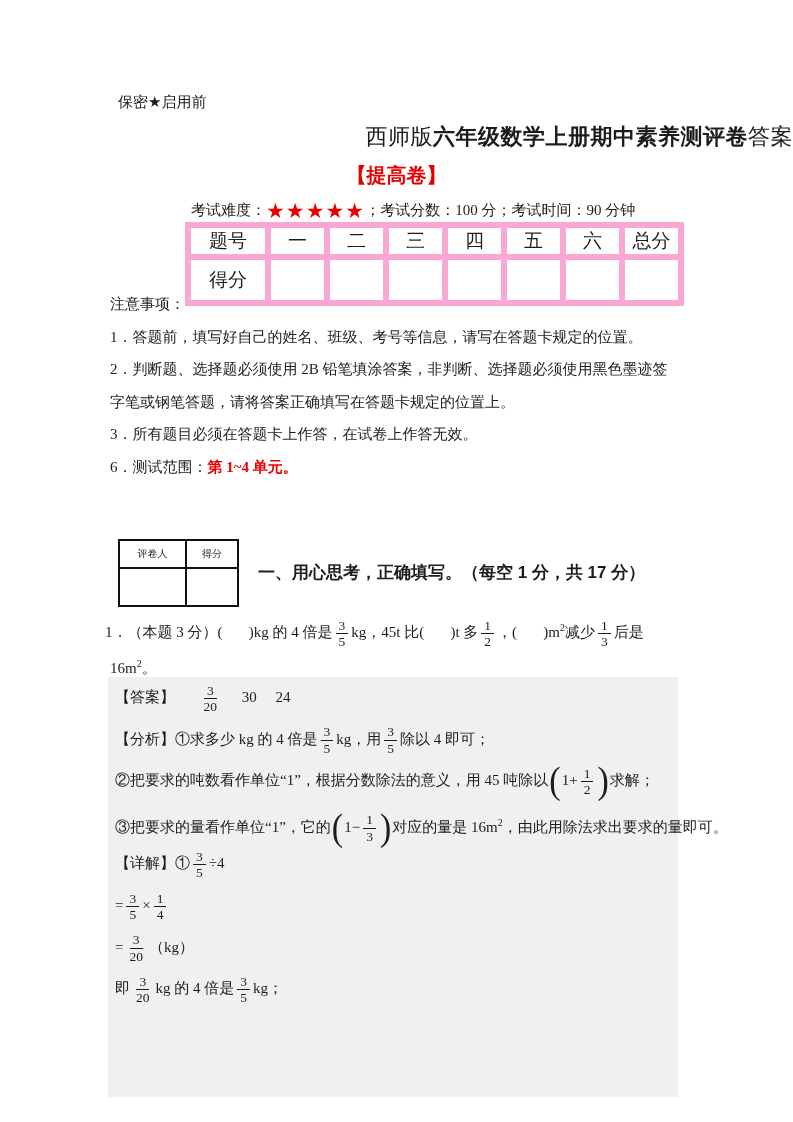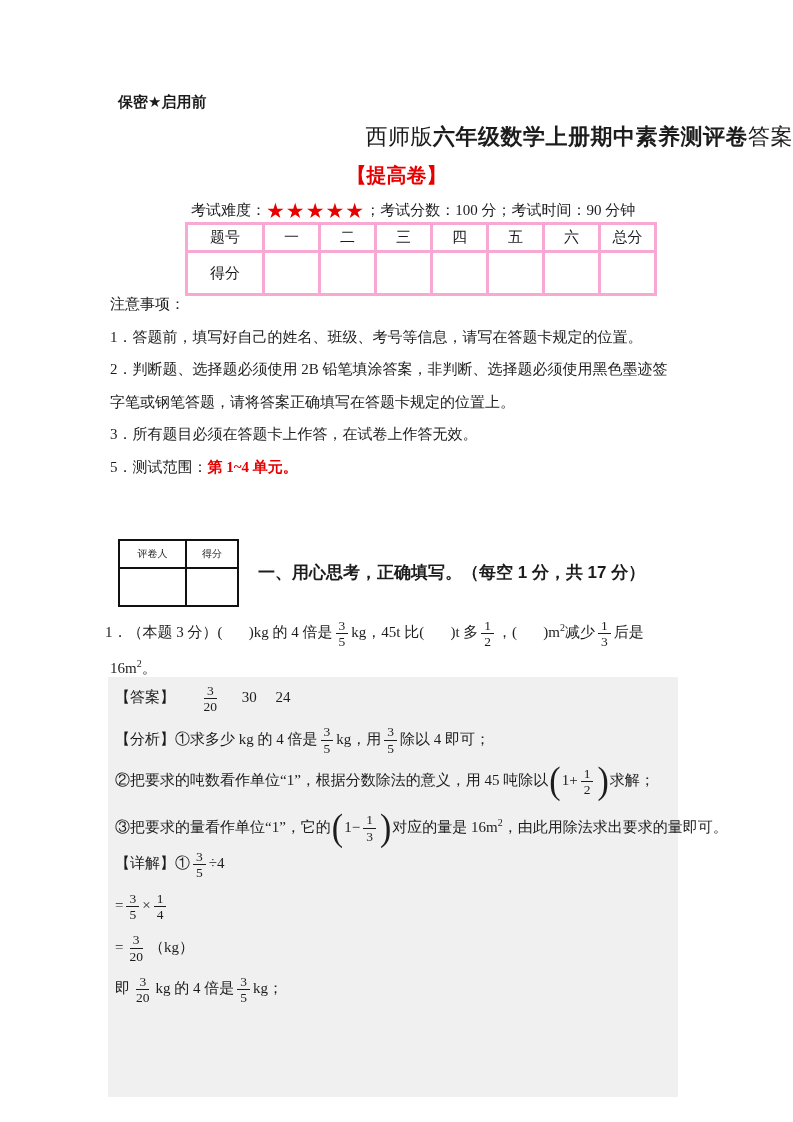--- a/index.html
+++ b/index.html
@@ -4,36 +4,36 @@
 <style>
   html,body{margin:0;padding:0;background:#ffffff;}
   body{width:793px;height:1122px;position:relative;
        font-family:"Liberation Serif","DejaVu Serif",serif;
        color:#1c1c1c;font-size:15px;}
   .page{position:absolute;inset:0;background:#ffffff;overflow:hidden;}
 
   
   .confidential{position:absolute;left:118px;top:93px;
        font-family:"Liberation Sans","DejaVu Sans",sans-serif;
-       font-weight:bold;font-size:15px;}
+       font-weight:normal;font-size:15px;}
   .title{position:absolute;left:0;top:122px;width:793px;text-align:right;
        font-size:22px;letter-spacing:.5px;}
   .title .t-main{font-family:"Liberation Sans","DejaVu Sans",sans-serif;font-weight:bold;}
   .subtitle{position:absolute;left:0;top:162px;width:793px;text-align:center;
        font-family:"Liberation Sans","DejaVu Sans",sans-serif;
        font-weight:bold;font-size:20px;color:#e60000;}
   .exam-info{position:absolute;left:191px;top:201px;font-size:15px;white-space:nowrap;}
   .exam-info .stars{color:#e60000;font-size:21px;letter-spacing:1px;
        vertical-align:-3px;line-height:1;}
 
   
   .score-table{position:absolute;left:185px;top:222px;border-collapse:collapse;
        table-layout:fixed;}
-  .score-table td{border:3px solid #f9a8d4;text-align:center;vertical-align:middle;
-       font-size:15px;width:53px;padding:0;}
+  .score-table td{border:6px solid #f9a8d4;text-align:center;vertical-align:middle;
+       font-size:19px;width:53px;padding:0;}
   .score-table td:first-child{width:74px;}
   .score-table tr:first-child td{height:25px;}
   .score-table tr:last-child td{height:40px;}
 
   
   .notes{position:absolute;left:110px;top:288px;width:572px;line-height:32.5px;}
   .notes p{margin:0;}
   .note-red{color:#e60000;font-weight:bold;}
 
   
@@ -108,21 +108,21 @@
         </tr>
       </tbody>
   </table>
 
   <div class="notes">
     <p>注意事项：</p>
     <div id="notes-list">
         <p><span>1．答题前，填写好自己的姓名、班级、考号等信息，请写在答题卡规定的位置。</span></p>
         <p><span>2．判断题、选择题必须使用 2B 铅笔填涂答案，非判断、选择题必须使用黑色墨迹签字笔或钢笔答题，请将答案正确填写在答题卡规定的位置上。</span></p>
         <p><span>3．所有题目必须在答题卡上作答，在试卷上作答无效。</span></p>
-        <p><span>5．测试范围：</span><span class="note-red">第 1~4 单元。</span></p>
+        <p><span>6．测试范围：</span><span class="note-red">第 1~4 单元。</span></p>
       </div>
   </div>
 
   <table class="grader-table">
     <tbody id="grader-tbody">
         <tr>
           <td>评卷人</td>
           <td>得分</td>
         </tr>
         <tr>

